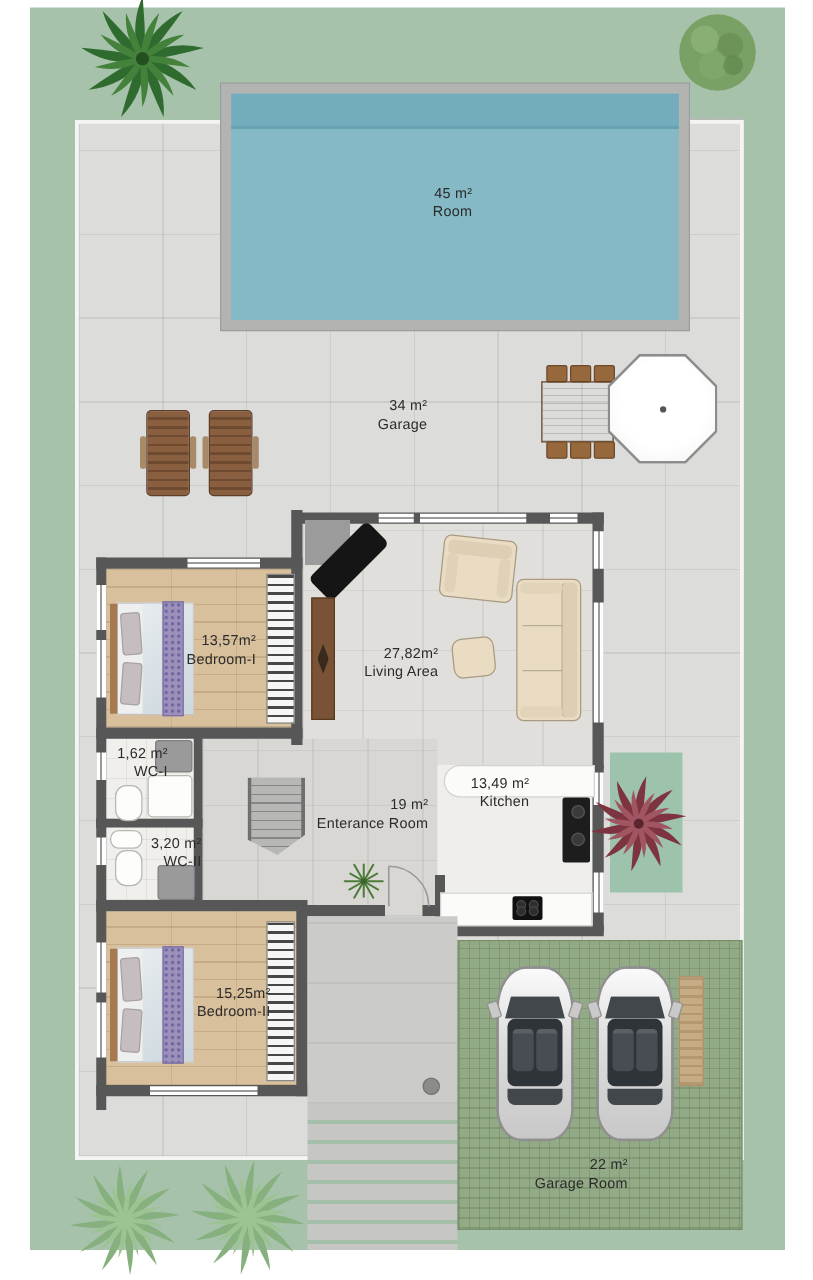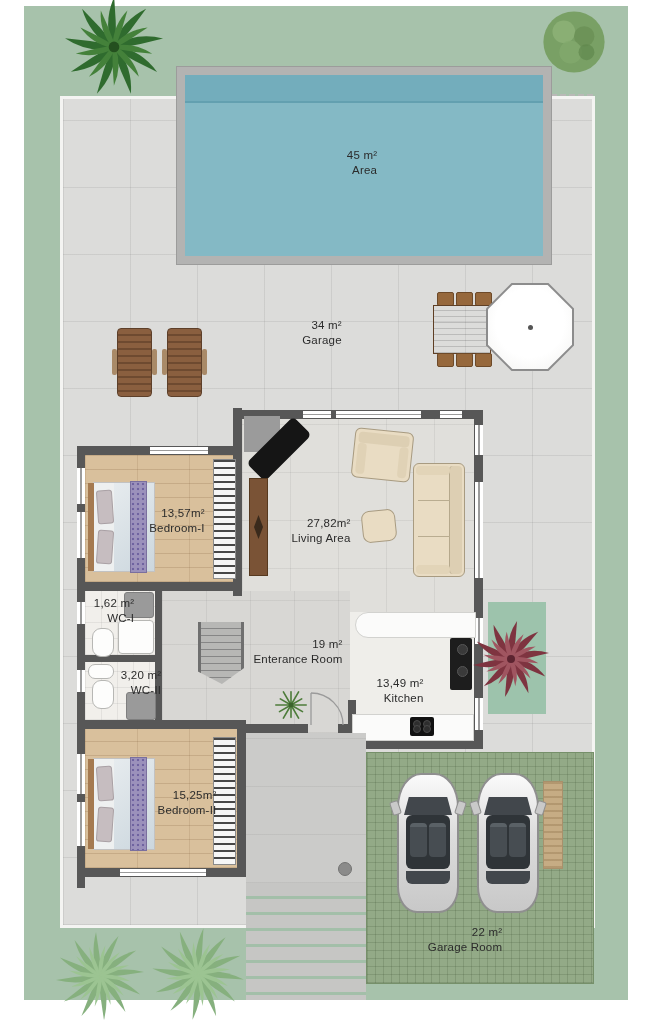--- a/index.html
+++ b/index.html
@@ -398,21 +398,21 @@
         <path d="M0,-1.5 Q20,-10 44,-4 Q21,0 0,1.5 Z" transform="rotate(210)"></path>
       <path d="M0,-1.5 Q20,-10 44,-4 Q21,0 0,1.5 Z" transform="rotate(240)"></path>
         <path d="M0,-1.5 Q20,-10 44,-4 Q21,0 0,1.5 Z" transform="rotate(270)"></path>
       <path d="M0,-1.5 Q20,-10 44,-4 Q21,0 0,1.5 Z" transform="rotate(300)"></path>
         <path d="M0,-1.5 Q20,-10 44,-4 Q21,0 0,1.5 Z" transform="rotate(330)"></path>
     </g>
   </svg>
 
   <div class="room-label" style="left:362px;top:148px;">
     <span class="area">45 m²</span>
-    <span class="name">Area</span>
+    <span class="name">Room</span>
   </div>
   <div class="room-label" style="left:322px;top:318px;">
     <span class="area">34 m²</span>
     <span class="name">Garage</span>
   </div>
   <div class="room-label" style="left:177px;top:506px;">
     <span class="area">13,57m²</span>
     <span class="name">Bedroom-I</span>
   </div>
   <div class="room-label" style="left:321px;top:516px;">
@@ -424,21 +424,21 @@
     <span class="name">WC-I</span>
   </div>
   <div class="room-label" style="left:298px;top:637px;">
     <span class="area">19 m²</span>
     <span class="name">Enterance Room</span>
   </div>
   <div class="room-label" style="left:141px;top:668px;">
     <span class="area">3,20 m²</span>
     <span class="name">WC-II</span>
   </div>
-  <div class="room-label" style="left:400px;top:676px;">
+  <div class="room-label" style="left:400px;top:620px;">
     <span class="area">13,49 m²</span>
     <span class="name">Kitchen</span>
   </div>
   <div class="room-label" style="left:187px;top:788px;">
     <span class="area">15,25m²</span>
     <span class="name">Bedroom-II</span>
   </div>
   <div class="room-label" style="left:465px;top:925px;">
     <span class="area">22 m²</span>
     <span class="name">Garage Room</span>

